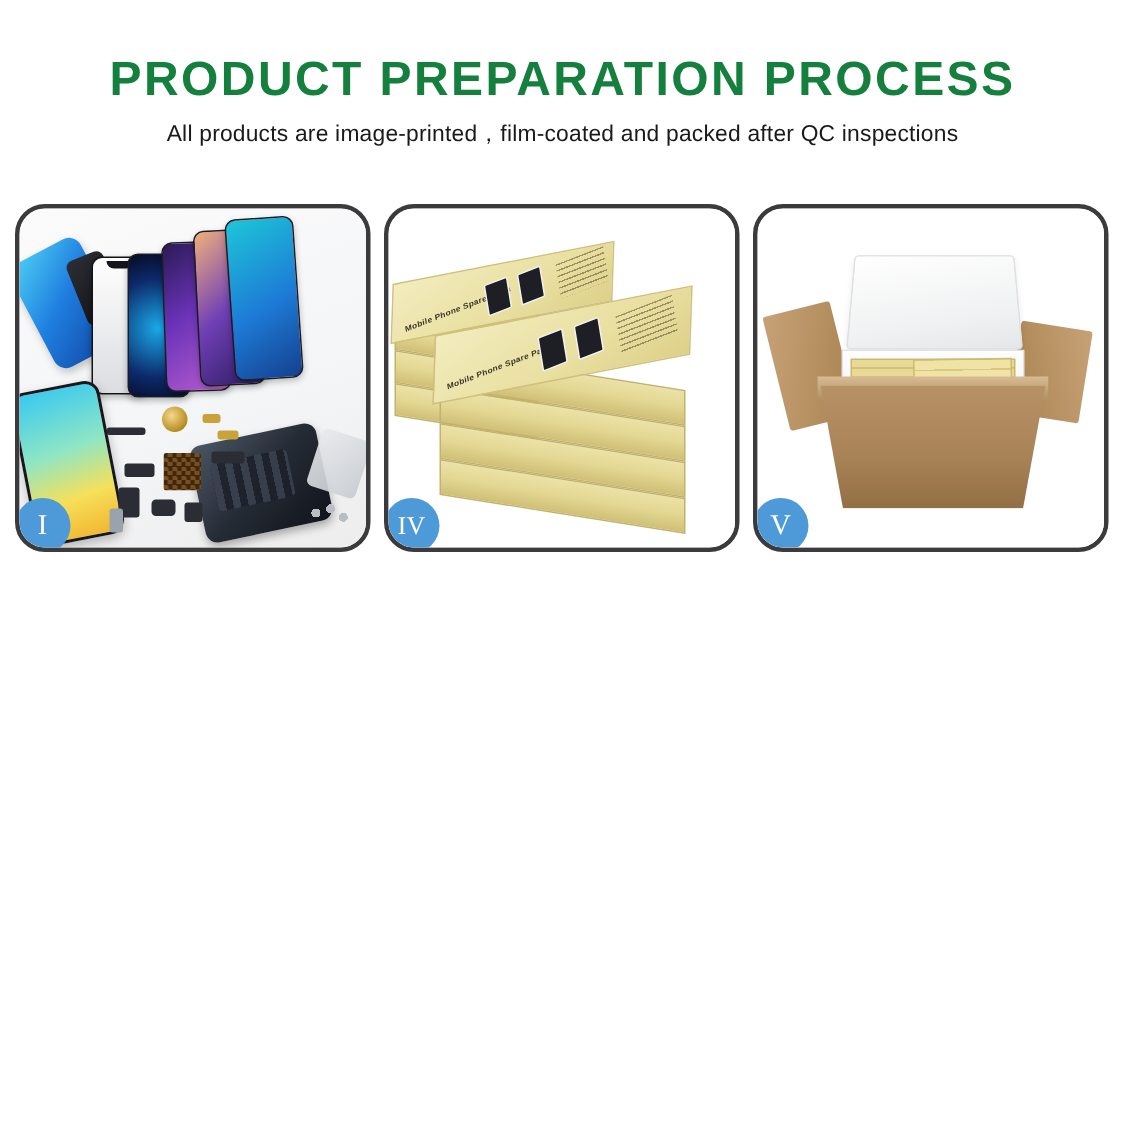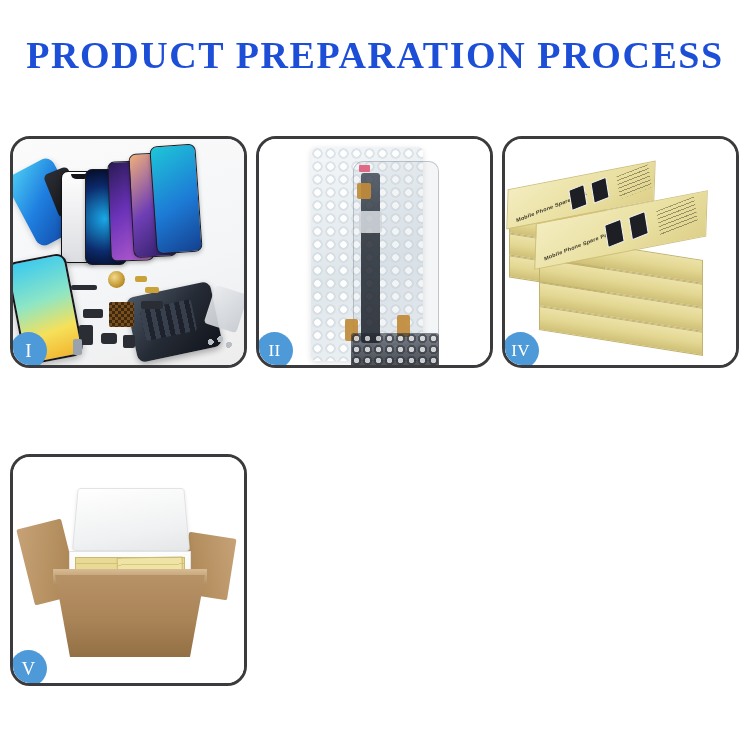--- a/index.html
+++ b/index.html
@@ -22,27 +22,26 @@
   
   .header {
     position: absolute;
     top: 0; left: 0;
     width: 750px;
     text-align: center;
   }
 
   .title {
     margin-top: 36px;
-    font-size: 38px;
+    font-size: 32px;
     font-weight: 700;
     letter-spacing: 1.6px;
-    color: #1d4ed8;
+    color: #15803d;
     line-height: 1.05;
     white-space: nowrap;
-    font-family: Liberation Serif, serif;
   }
 
   .subtitle {
     margin-top: 9px;
     font-size: 15.2px;
     font-weight: 400;
     letter-spacing: 0.15px;
     color: #1a1a1a;
     white-space: nowrap;
   }
@@ -341,20 +340,21 @@
     background: radial-gradient(ellipse at 50% 50%, rgba(0,0,0,.12), transparent 70%);
   }
 </style>
 </head>
 <body>
 
 <div class="page">
 
   <div class="header">
     <div class="title">PRODUCT PREPARATION PROCESS</div>
+    <div class="subtitle">All products are image-printed，film-coated and packed after QC inspections</div>
   </div>
 
   <div class="grid">
 
     <div class="panel">
       <div class="panel-photo p1">
         <div class="ph-blue"></div>
         <div class="ph ph5"></div>
         <div class="ph ph4"></div>
         <div class="ph ph3"></div>
@@ -372,34 +372,20 @@
         <div class="part pt-h"></div>
         <div class="part pt-i"></div>
         <div class="part pt-j"></div>
         <div class="part pt-k"></div>
         <div class="screws"></div>
         <div class="tool"></div>
       </div>
       <div class="badge">I</div>
     </div>
 
-    <div class="panel">
-      <div class="panel-photo p2">
-        <div class="bubblebag">
-          <div class="screenghost"></div>
-          <div class="pinkmark"></div>
-          <div class="flexpart"></div>
-          <div class="connector cn1"></div>
-          <div class="connector cn2"></div>
-          <div class="connector cn3"></div>
-          <div class="bottomdark"></div>
-        </div>
-      </div>
-      <div class="badge wide">II</div>
-    </div>
 
 
     <div class="panel">
       <div class="panel-photo p4">
         <div class="stackwrap">
 
           <div class="kbox" style="left:4px;  top:58px;  width:96px; height:22px; transform:skewY(9deg);"></div>
           <div class="kbox" style="left:4px;  top:80px;  width:96px; height:22px; transform:skewY(9deg);"></div>
           <div class="kbox" style="left:4px;  top:102px; width:96px; height:22px; transform:skewY(9deg);"></div>
           <div class="kbox" style="left:4px;  top:124px; width:96px; height:22px; transform:skewY(9deg);"></div>

